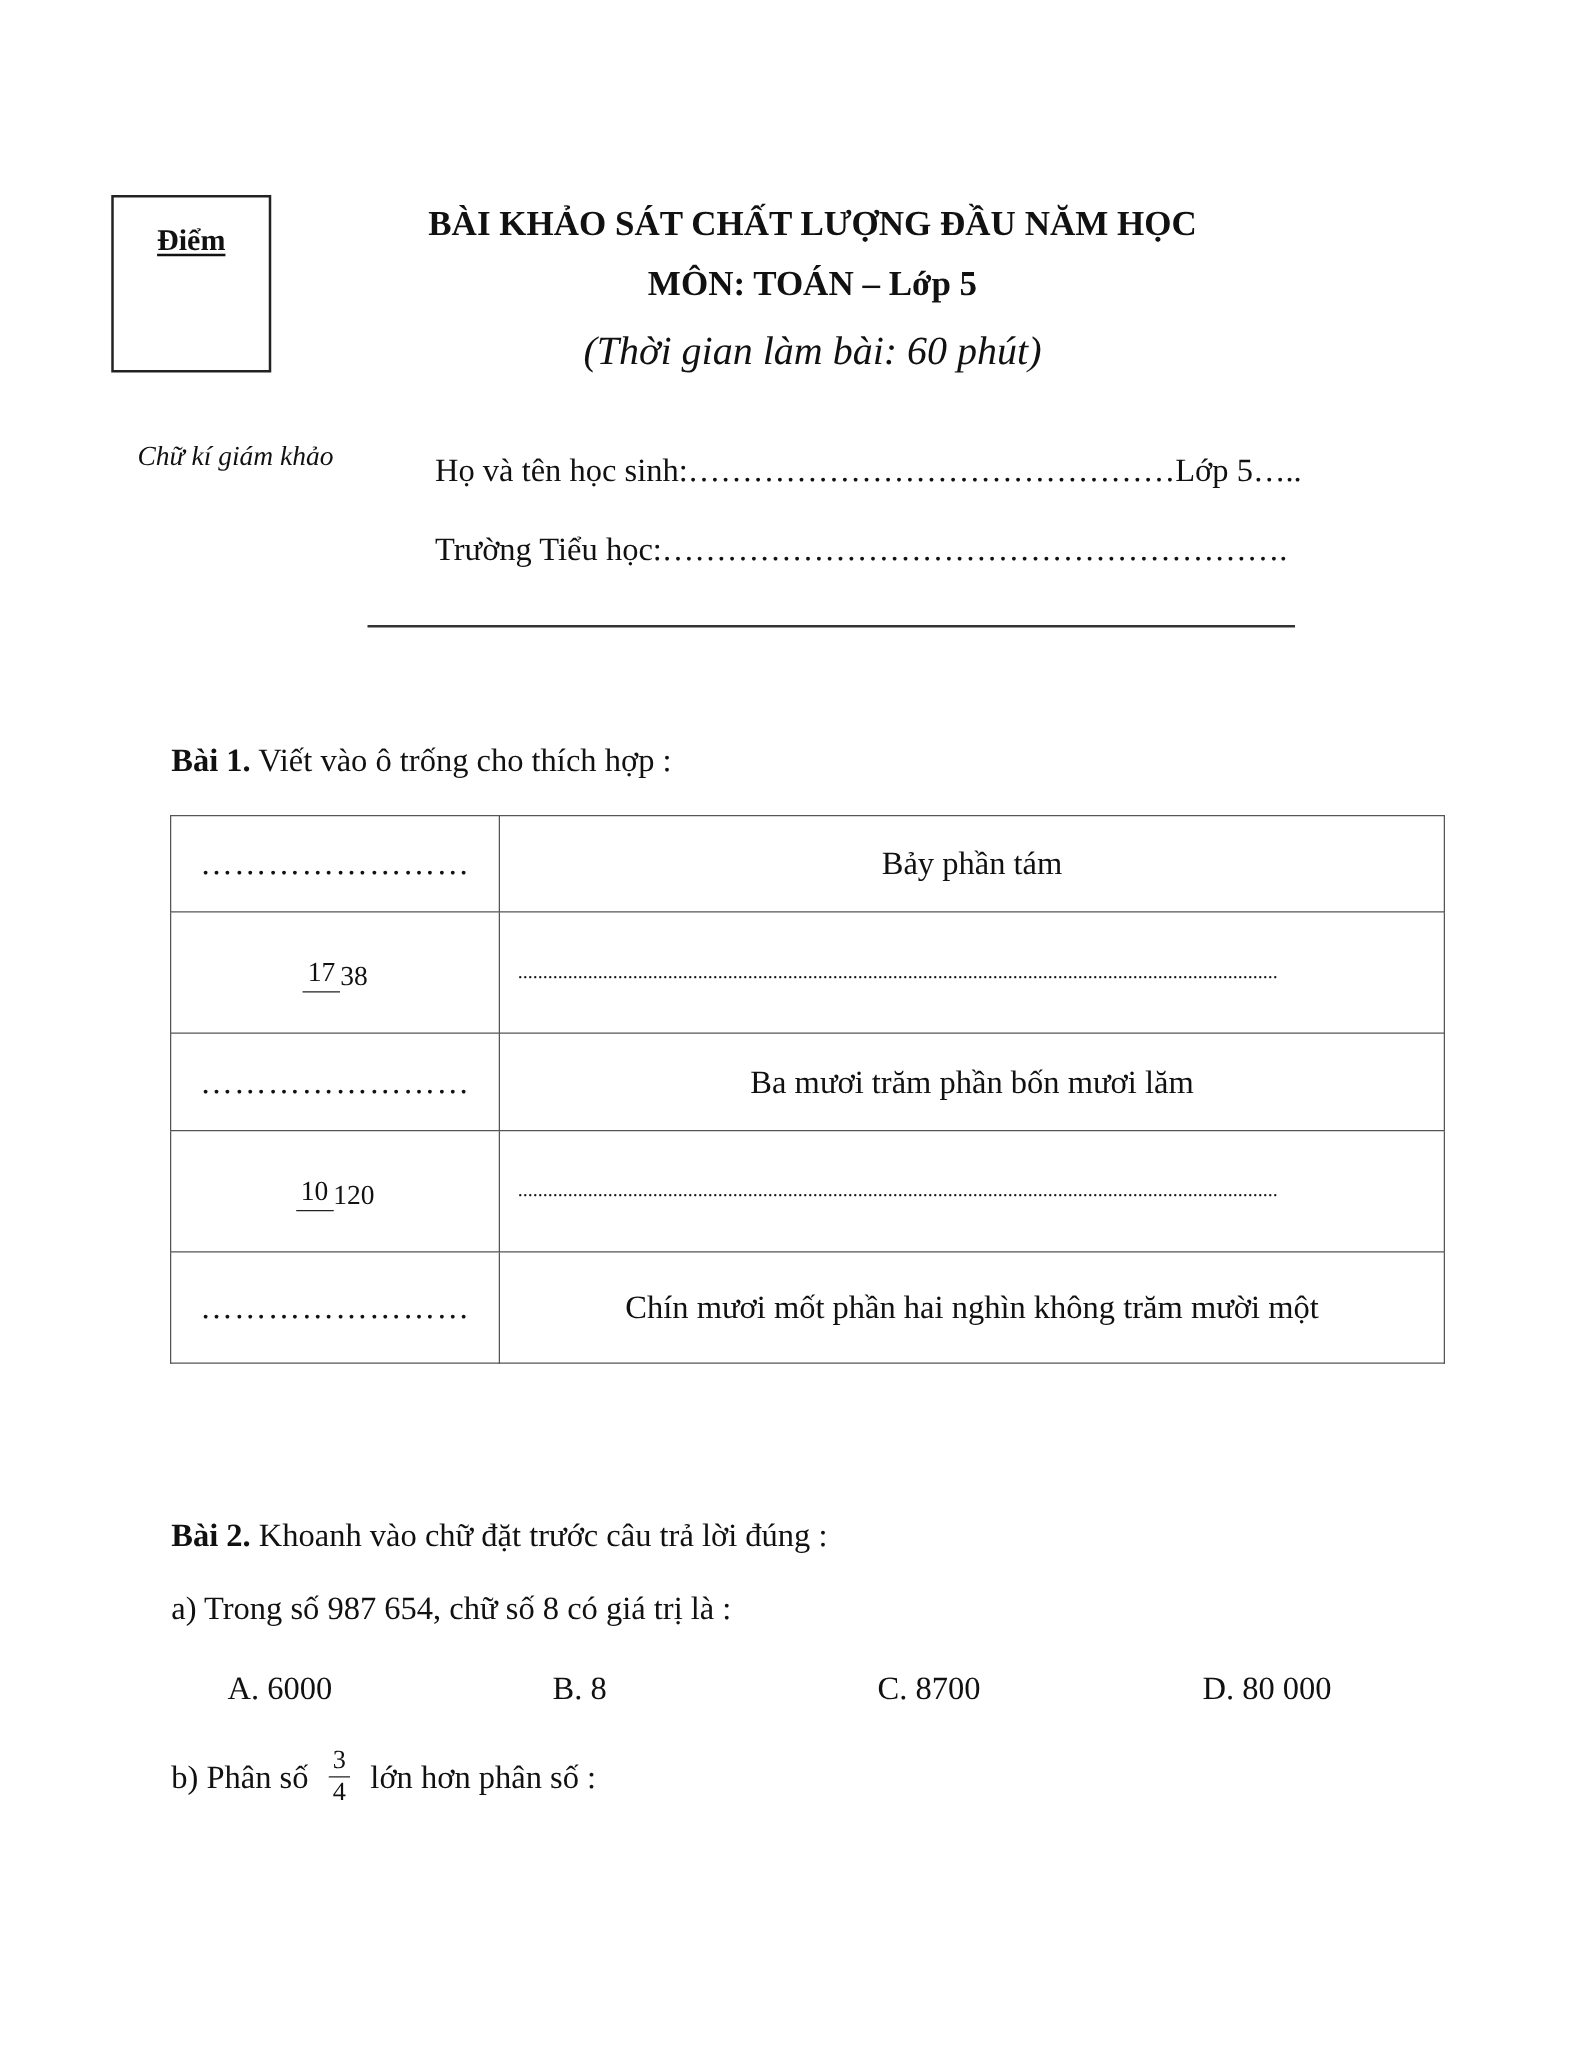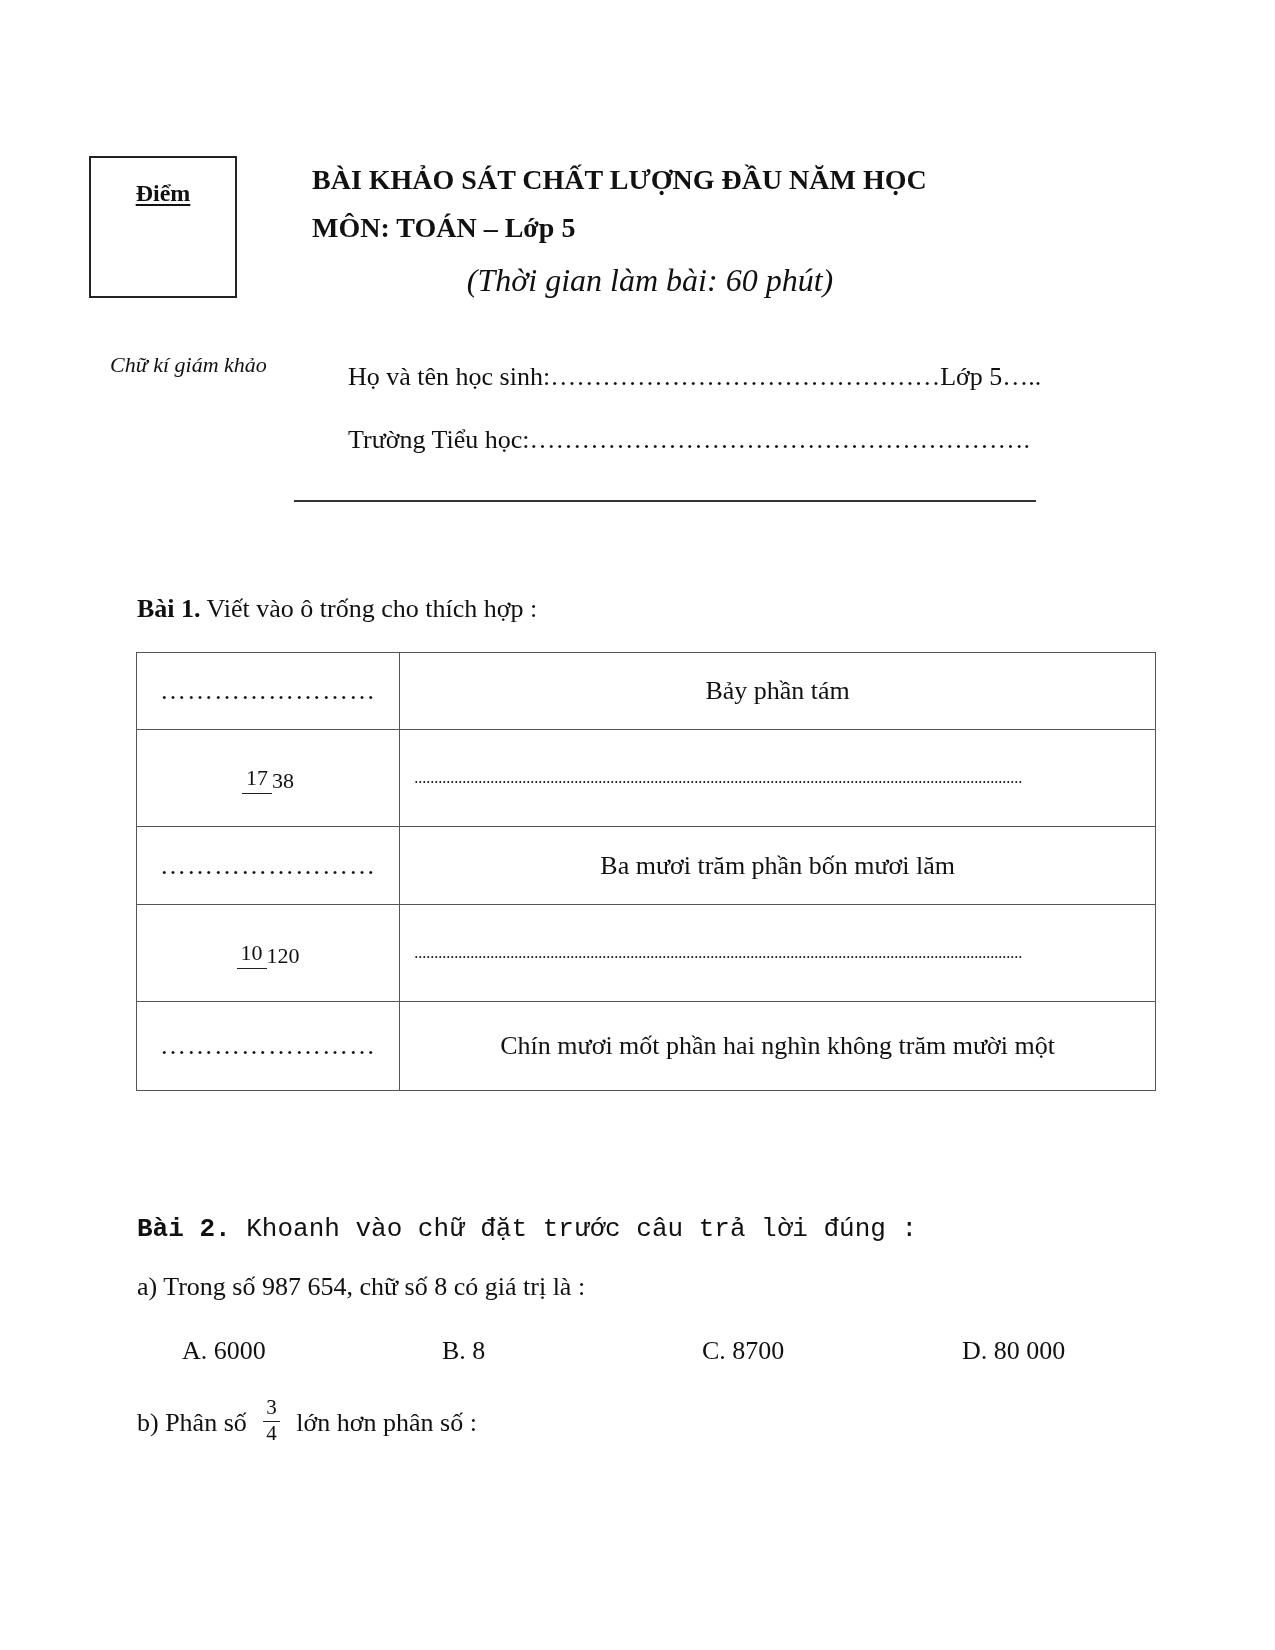--- a/index.html
+++ b/index.html
@@ -1,22 +1,22 @@
 <!DOCTYPE html>
 <html><head>
 <meta charset="utf-8">
 <style>
   html, body { margin: 0; padding: 0; background: #ffffff; }
   body { width: 1275px; height: 1650px; position: relative; overflow: hidden;
          font-family: "Liberation Serif", "DejaVu Serif", serif; color: #111; }
   .abs { position: absolute; }
-  .score-box { left: 89px; top: 156px; width: 148px; height: 142px; border: 2px solid #222; box-sizing: border-box; }
+  .score-box { left: 89px; top: 156px; width: 128px; height: 142px; border: 2px solid #222; box-sizing: border-box; }
   .score-label { position: absolute; left: 0; right: 0; top: 22px; text-align: center;
                  font-weight: bold; font-size: 24px; text-decoration: underline; text-underline-offset: 3px; }
-  .title { left: 312px; width: 700px; font-weight: bold; font-size: 28px; white-space: nowrap; }
+  .title { left: 300px; width: 700px; text-align: center; font-weight: bold; font-size: 28px; white-space: nowrap; }
   .subtitle { left: 300px; width: 700px; text-align: center; font-style: italic; font-size: 32px; white-space: nowrap; }
   .examiner { left: 110px; top: 352px; font-style: italic; font-size: 22px; white-space: nowrap; }
   .field { left: 348px; font-size: 26px; white-space: nowrap; }
   .sep { left: 294px; top: 500px; width: 742px; height: 0; border-top: 2px solid #333; }
   .heading { left: 137px; font-size: 26px; white-space: nowrap; }
   .heading b { font-weight: bold; }
   table.exercise { position: absolute; left: 136px; top: 652px; width: 1020px; border-collapse: collapse; }
   table.exercise td, table.exercise th { border: 1.5px solid #555; font-size: 26px; text-align: center; vertical-align: middle; padding: 0; }
   table.exercise th { font-weight: normal; font-style: italic; height: 49px; }
   .col-write { width: 266px; }
@@ -77,21 +77,21 @@
     </td>
     <td class="dots-long">........................................................................................................................................................</td>
   </tr>
   <tr style="height:89px;">
     <td class="dots-short">……………………</td>
     <td>Chín mươi mốt phần hai nghìn không trăm mười một</td>
   </tr>
 </tbody>
   </table>
 
-<div class="abs heading" style="top:1214px;font-family:Liberation Mono, monospace;">
+<div class="abs heading" style="top:1214px;">
   <b>Bài 2.</b><span> Khoanh vào chữ đặt trước câu trả lời đúng :</span>
 </div>
 <div class="abs heading" style="top:1272px;">a) Trong số 987 654, chữ số 8 có giá trị là :</div>
 
 <div class="abs opt" style="left:182px;">A. 6000</div>
 <div class="abs opt" style="left:442px;">B. 8</div>
 <div class="abs opt" style="left:702px;">C. 8700</div>
 <div class="abs opt" style="left:962px;">D. 80 000</div>
 
 <div class="abs heading" style="top:1400px;">

